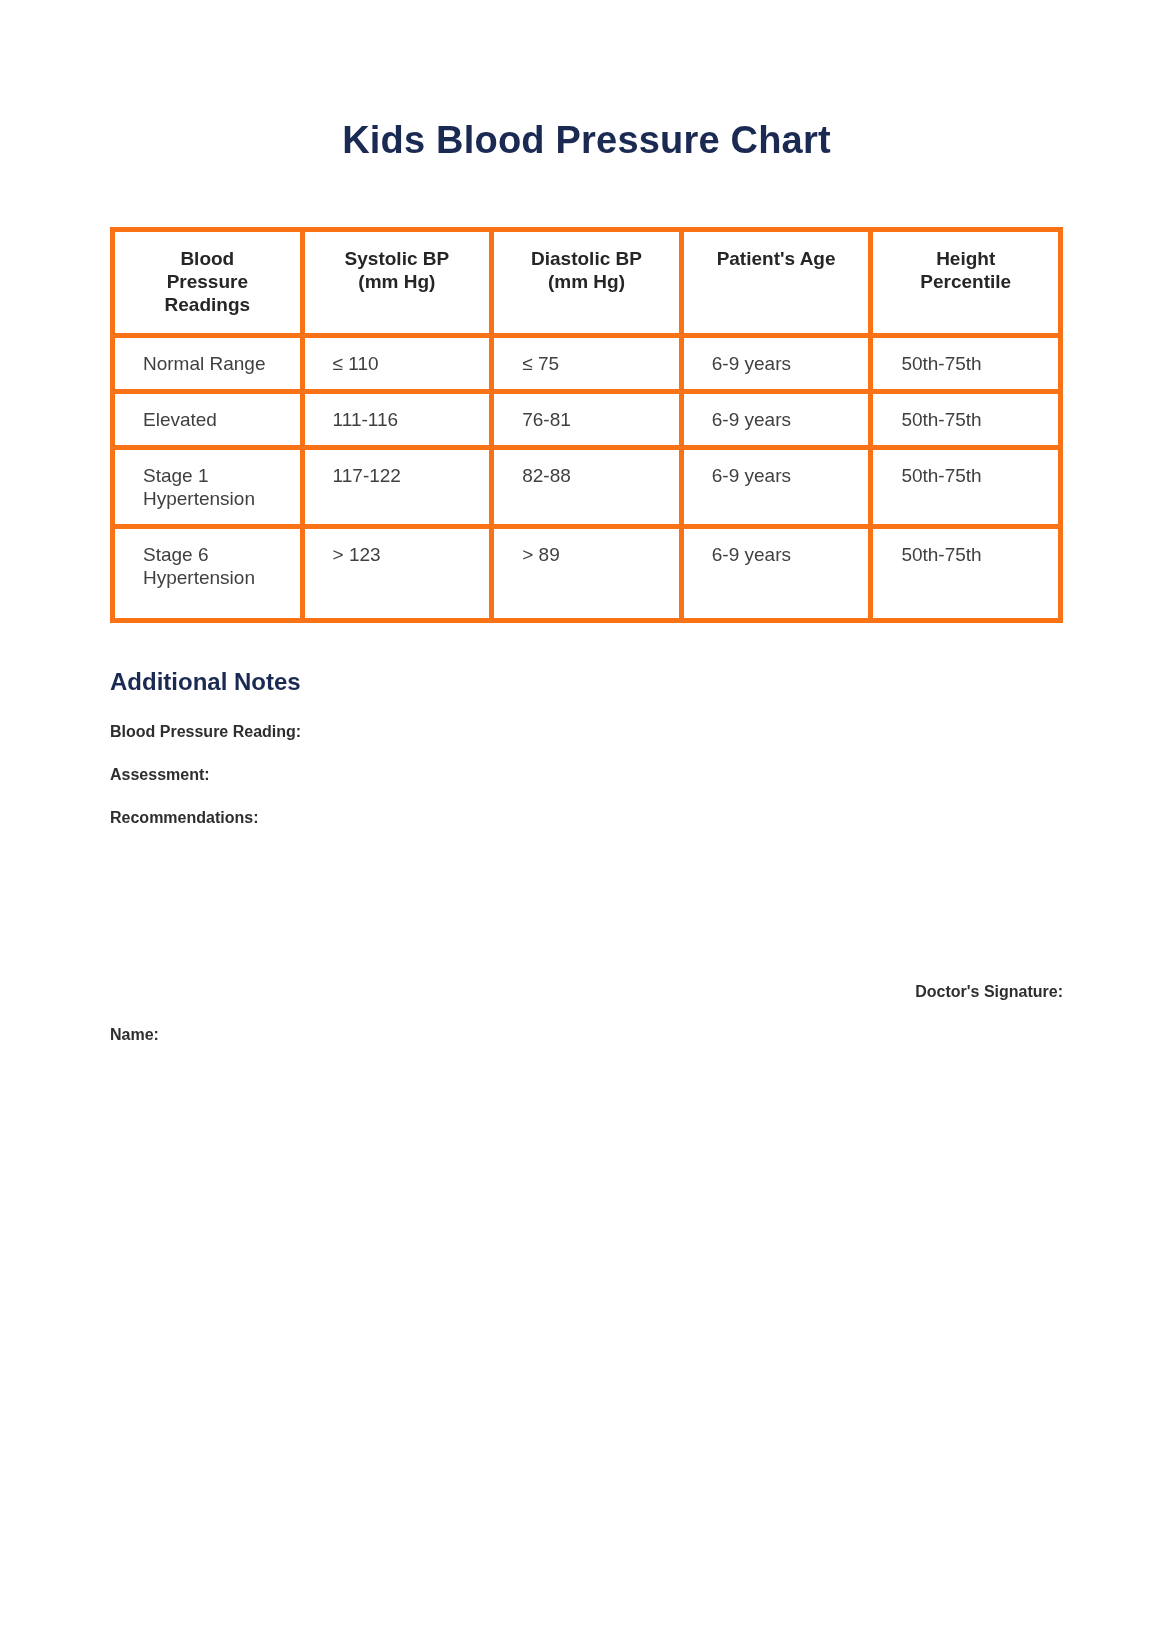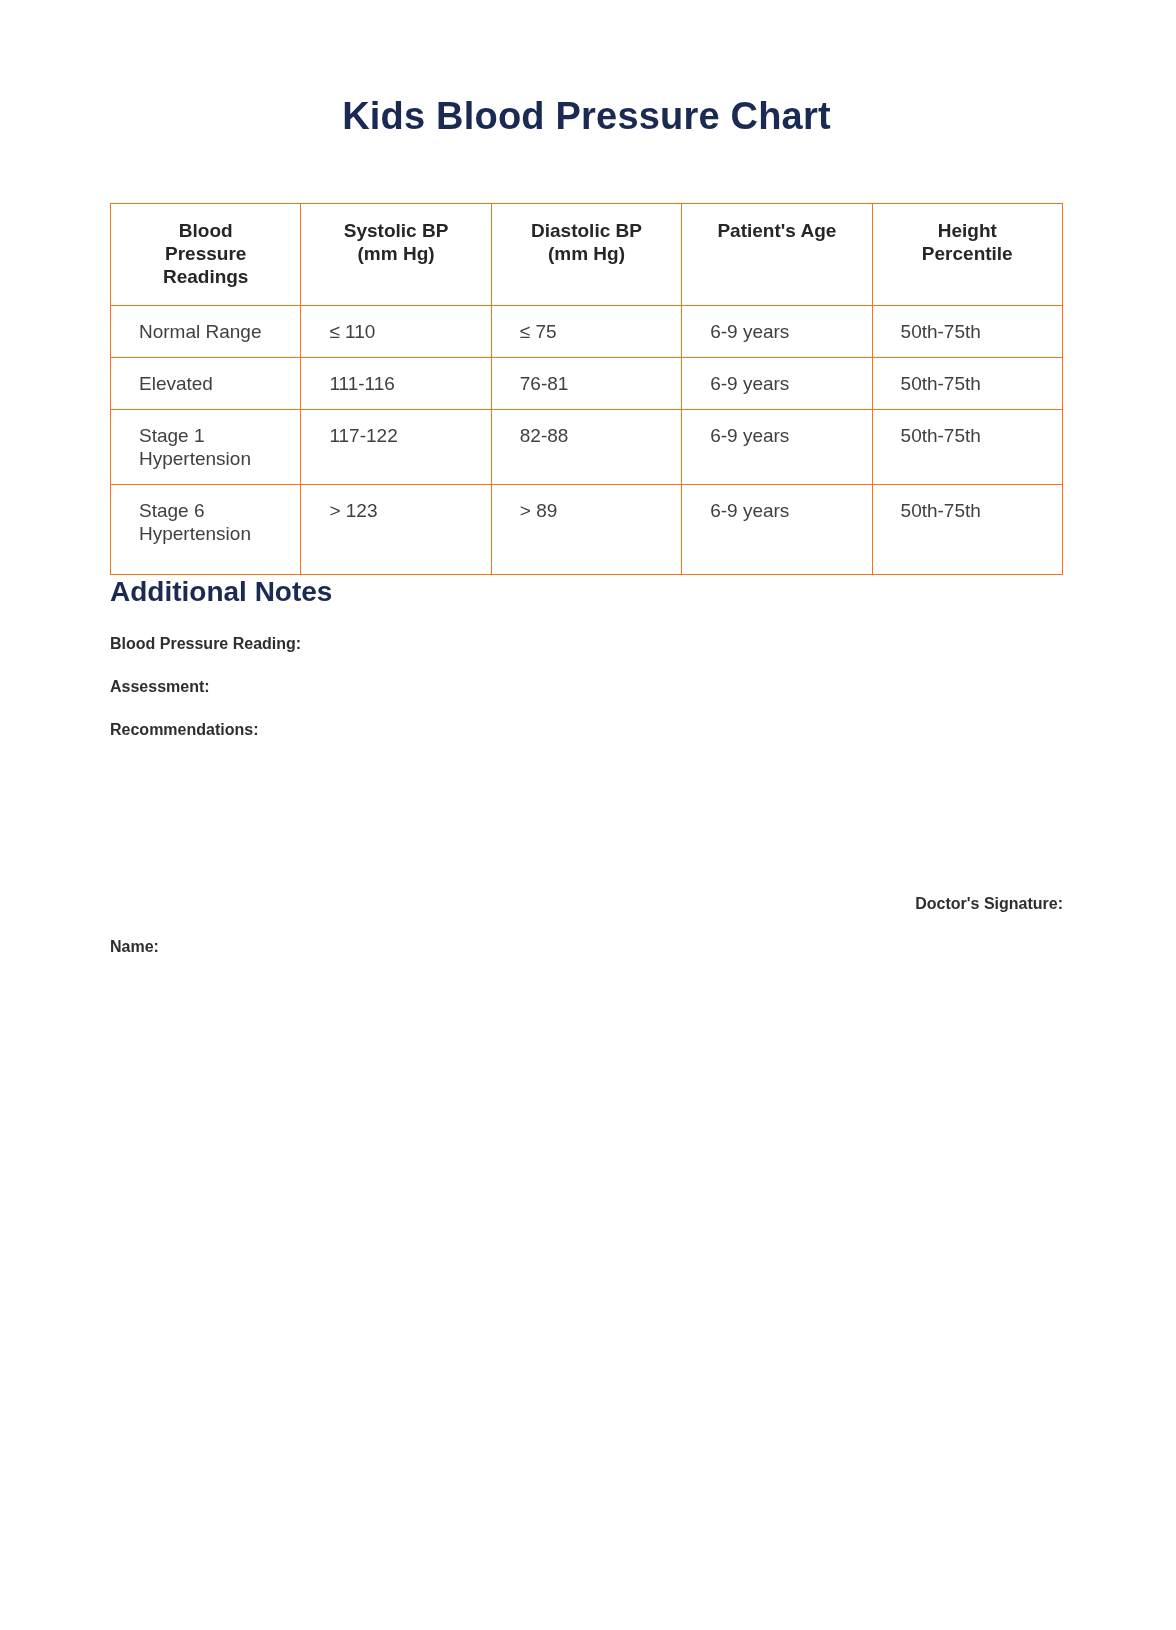--- a/index.html
+++ b/index.html
@@ -11,56 +11,57 @@
     position: relative;
     overflow: hidden;
   }
   .page {
     width: 1176px;
     height: 1630px;
     background: #ffffff;
     padding: 0 113px 0 110px;
   }
   .doc-title {
-    margin-top: 94px;
+    margin-top: 118px;
     text-align: center;
     font-size: 38px;
     line-height: 1.16;
     font-weight: 700;
     color: #1b2a52;
     letter-spacing: 0.2px;
   }
   table.bp-table {
     margin-top: 65px;
     width: 100%;
     border-collapse: collapse;
     table-layout: fixed;
   }
   .bp-table th, .bp-table td {
-    border: 1px solid #f97316;
+    border: 5px solid #f97316;
     vertical-align: top;
     font-size: 19px;
     line-height: 1.22;
   }
   .bp-table th {
     font-weight: 700;
     color: #262626;
     text-align: center;
     padding: 15px 10px 16px 10px;
     white-space: pre-line;
   }
   .bp-table td {
     font-weight: 400;
     color: #404040;
     text-align: left;
     padding: 14px 28px;
   }
   .bp-table tbody tr.tall td { padding-bottom: 28px; }
   .section-heading {
-    font-size: 28px;
+    margin-top: 45px;
+    font-size: 24px;
     line-height: 1.2;
     font-weight: 700;
     color: #1b2a52;
   }
   .field-label {
     font-size: 16px;
     line-height: 24px;
     font-weight: 700;
     color: #2e2e2e;
   }

